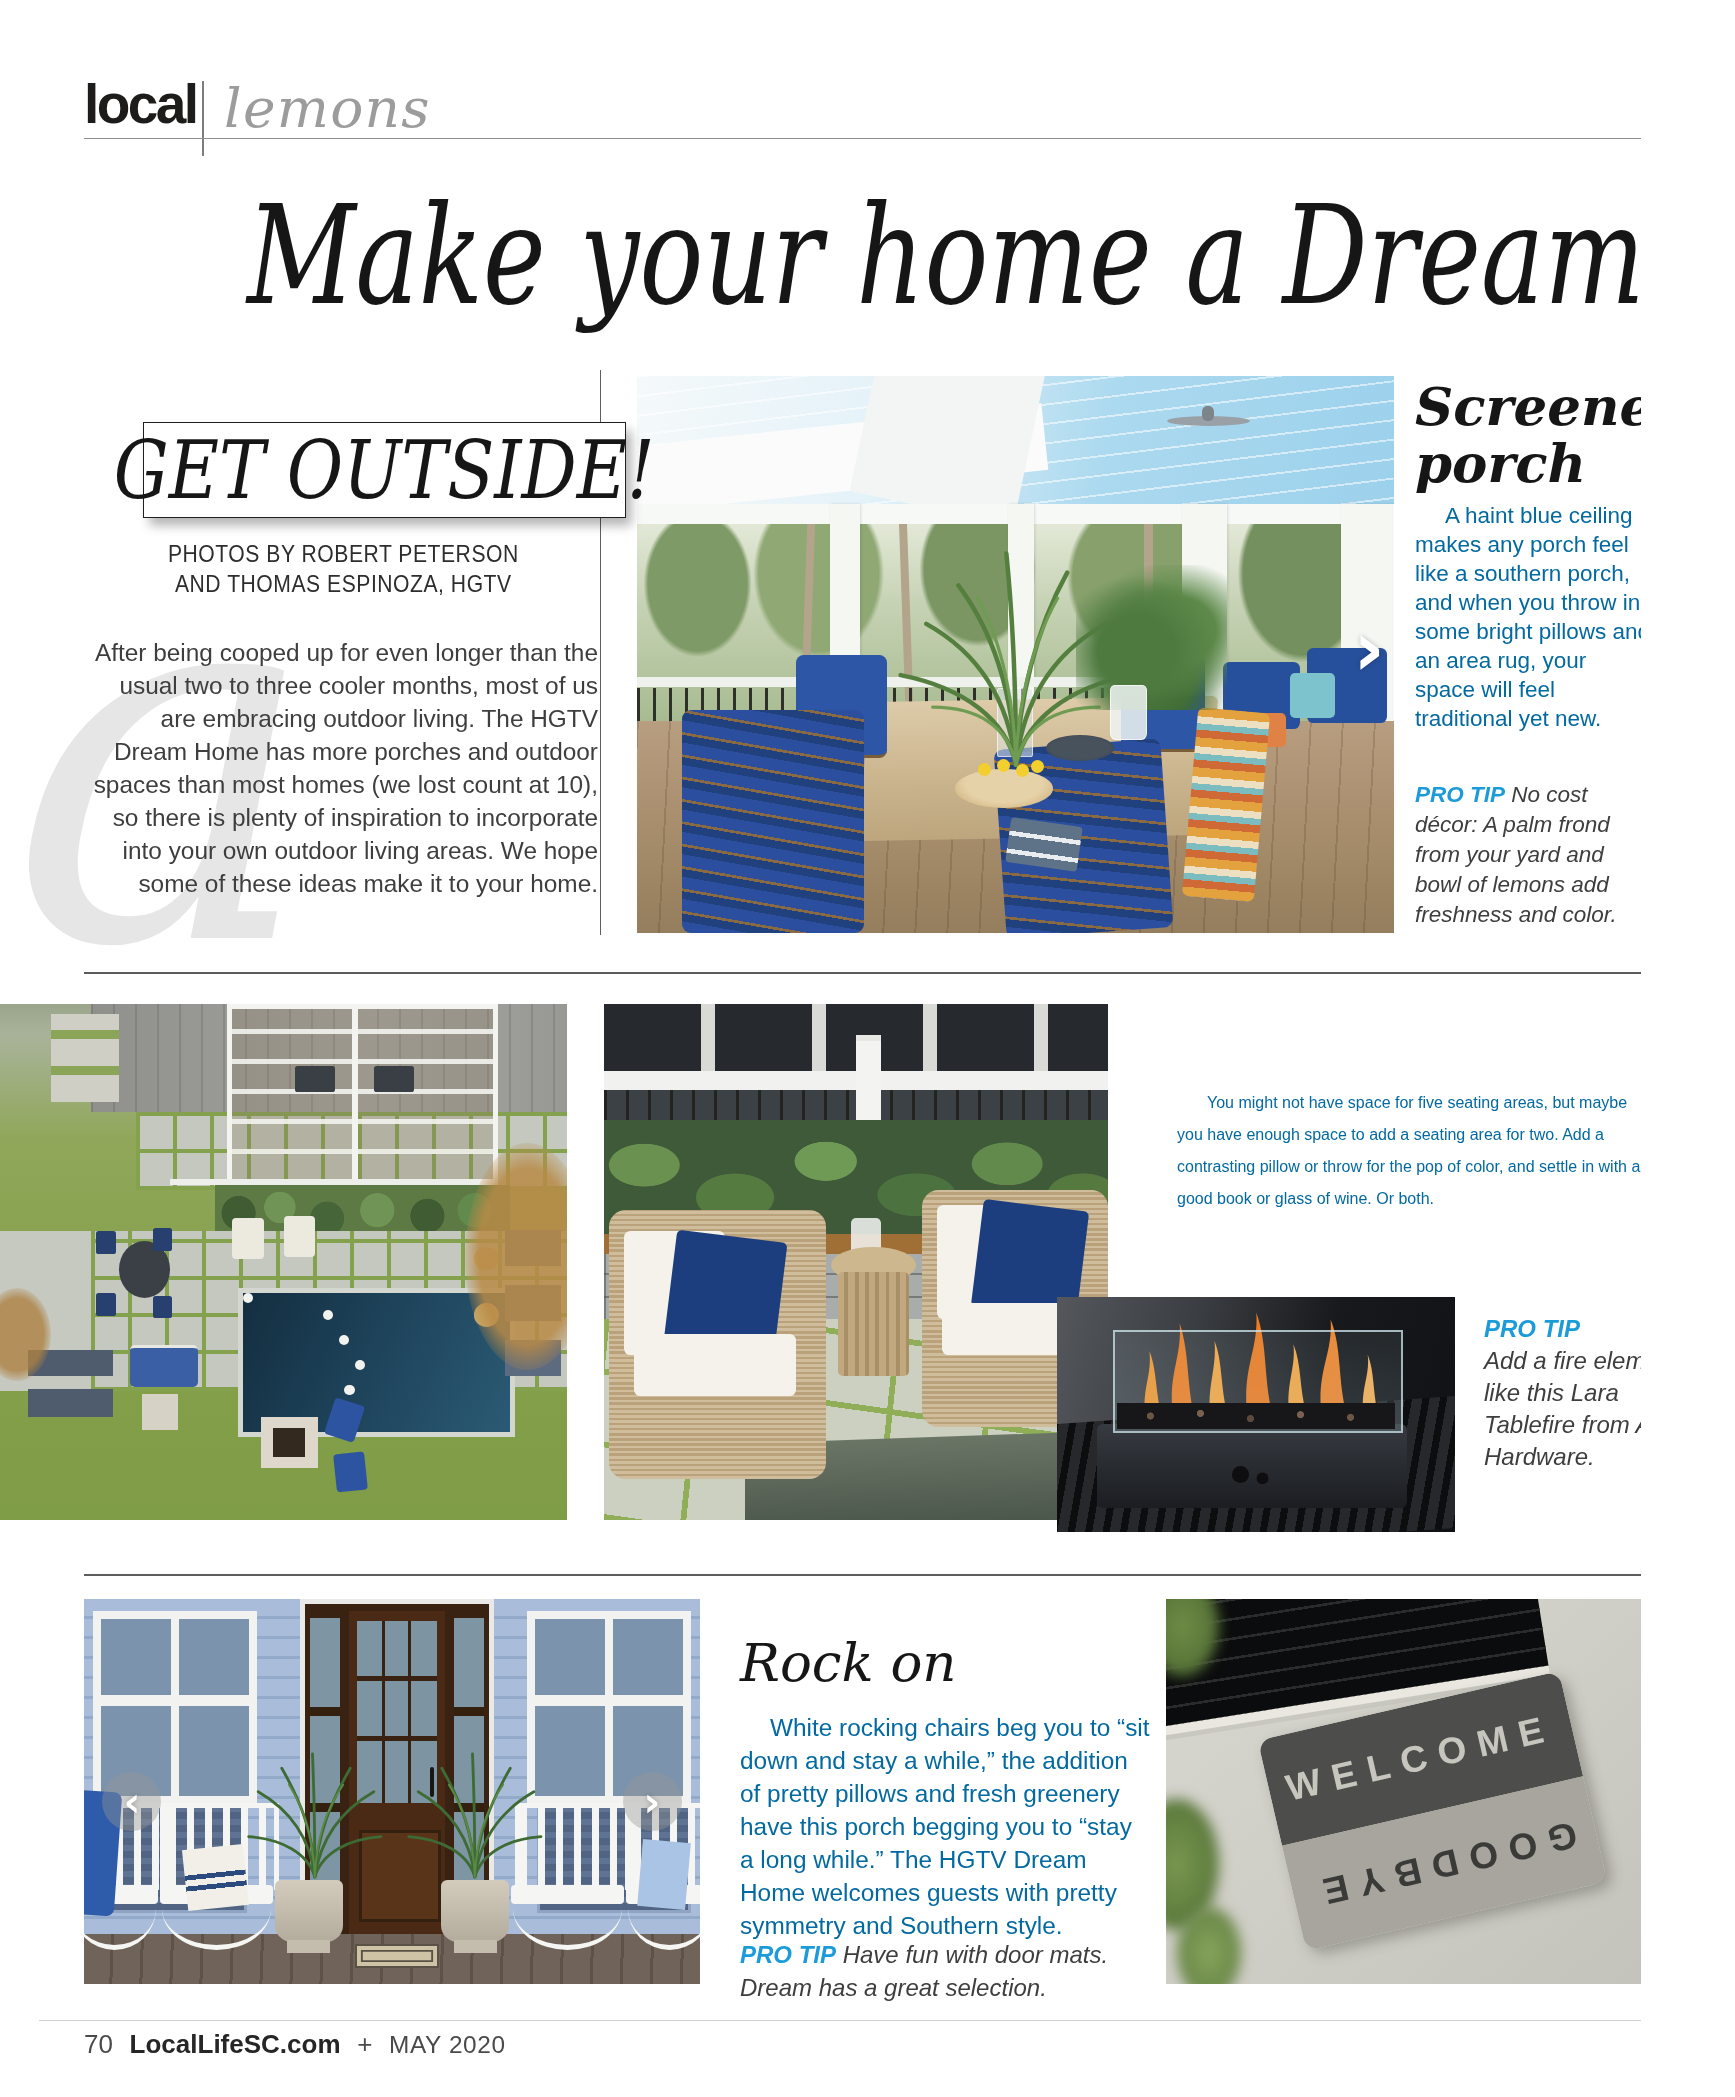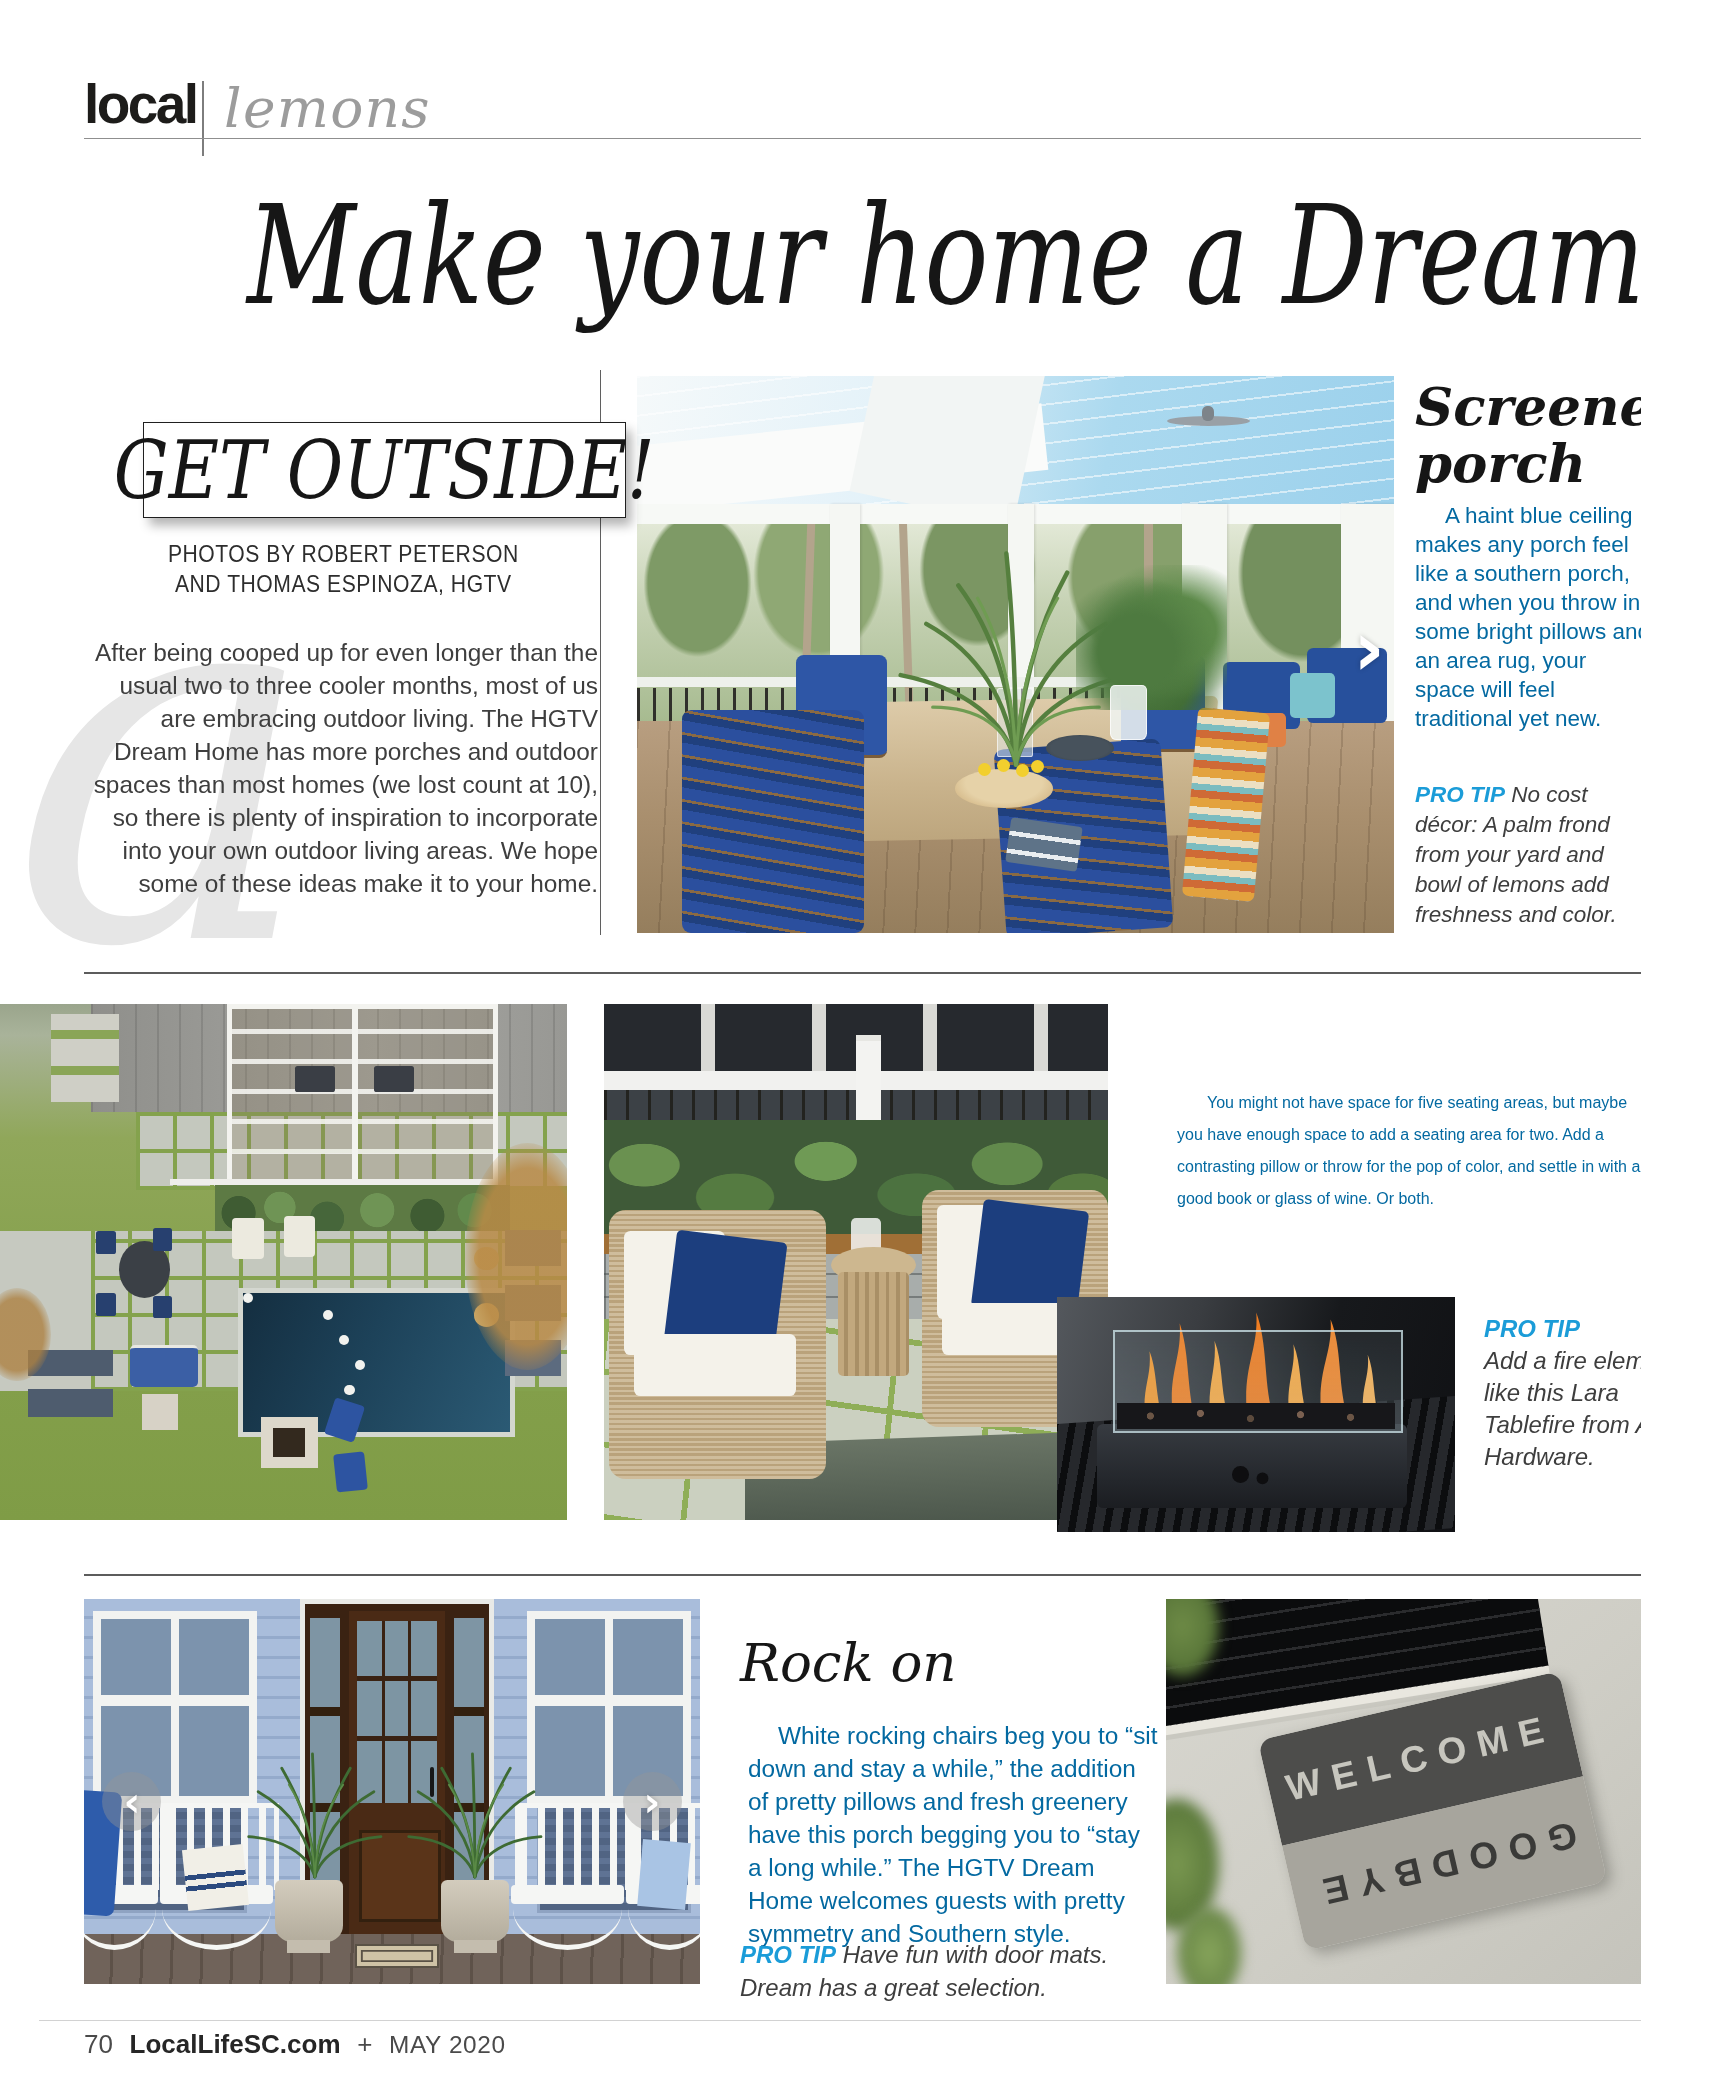--- a/index.html
+++ b/index.html
@@ -558,21 +558,21 @@
     <div class="ph pe-mat"></div>
     <div class="ph pe-navcirc" style="left:3%;">
       <span class="chev">‹</span>
     </div>
     <div class="ph pe-navcirc" style="right:3%;">
       <span class="chev">›</span>
     </div>
   </div>
 
   <h2 class="abs ro-head serif-i art-head" style="margin:0;font-weight:400;">Rock on</h2>
-  <p class="abs ro-body art-body indent" style="margin:8px;font-size:24.4px;">White rocking chairs beg you to “sit down and stay a while,” the addition of pretty pillows and fresh greenery have this porch begging you to “stay a long while.” The HGTV Dream Home welcomes guests with pretty symmetry and Southern style.</p>
+  <p class="abs ro-body art-body indent" style="margin:0;font-size:24.4px;">White rocking chairs beg you to “sit down and stay a while,” the addition of pretty pillows and fresh greenery have this porch begging you to “stay a long while.” The HGTV Dream Home welcomes guests with pretty symmetry and Southern style.</p>
   <p class="abs ro-tip" style="margin:0;">
     <span class="protip-label">PRO TIP</span>
     <span class="protip-text">Have fun with door mats. Dream has a great selection.</span>
   </p>
 
   <div class="abs photo photoF">
     <div class="ph pf-black"></div>
     <div class="ph pf-leaf" style="left:-4%;top:-6%;width:14%;height:26%;background:radial-gradient(#6f8c47,#49662f);"></div>
     <div class="ph pf-leaf" style="left:-6%;top:52%;width:16%;height:34%;background:radial-gradient(#7a9850,#4c6a31);"></div>
     <div class="ph pf-leaf" style="left:2%;top:80%;width:12%;height:24%;background:radial-gradient(#88a65c,#59763c);"></div>

